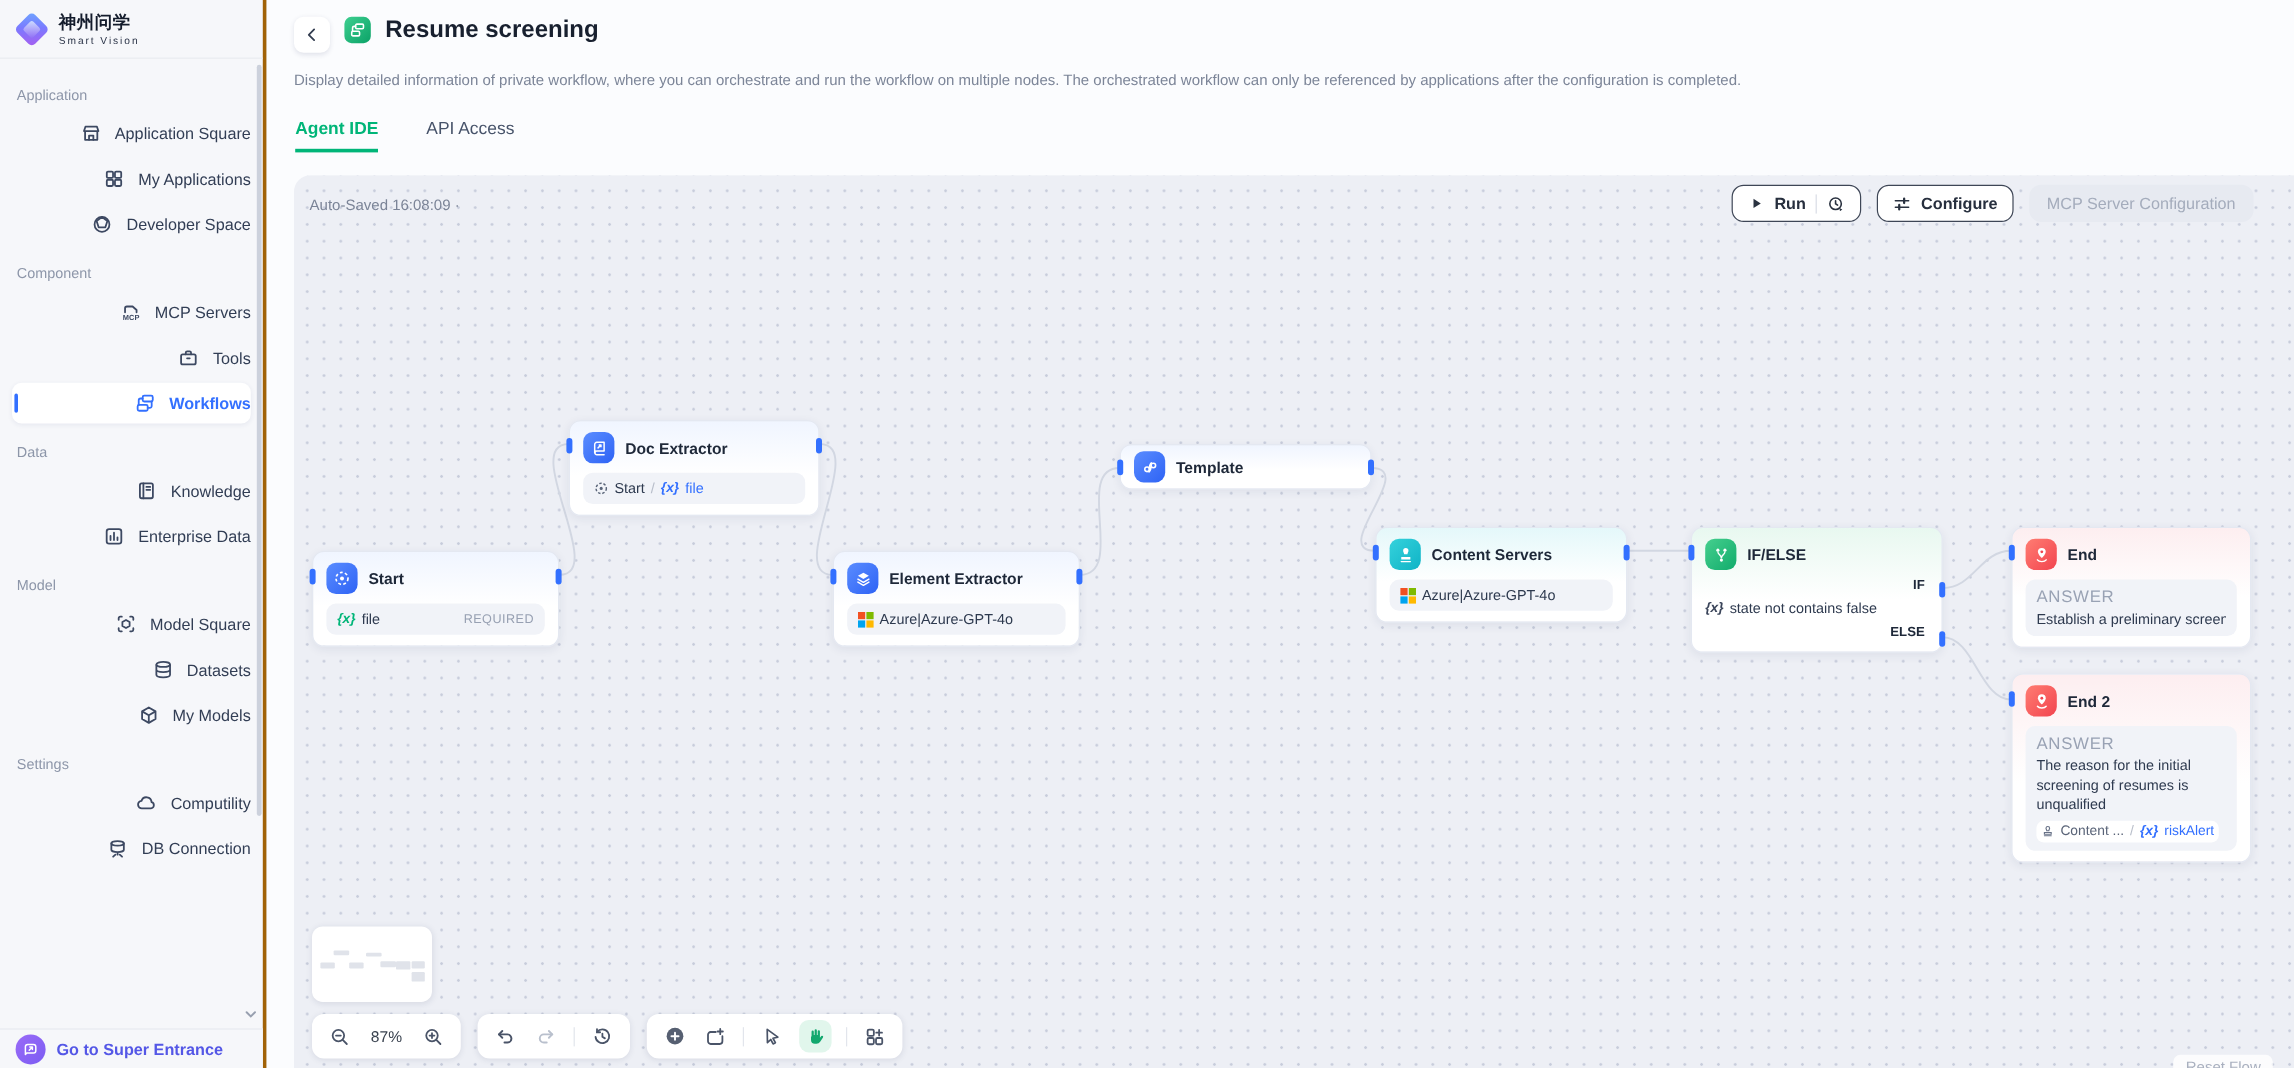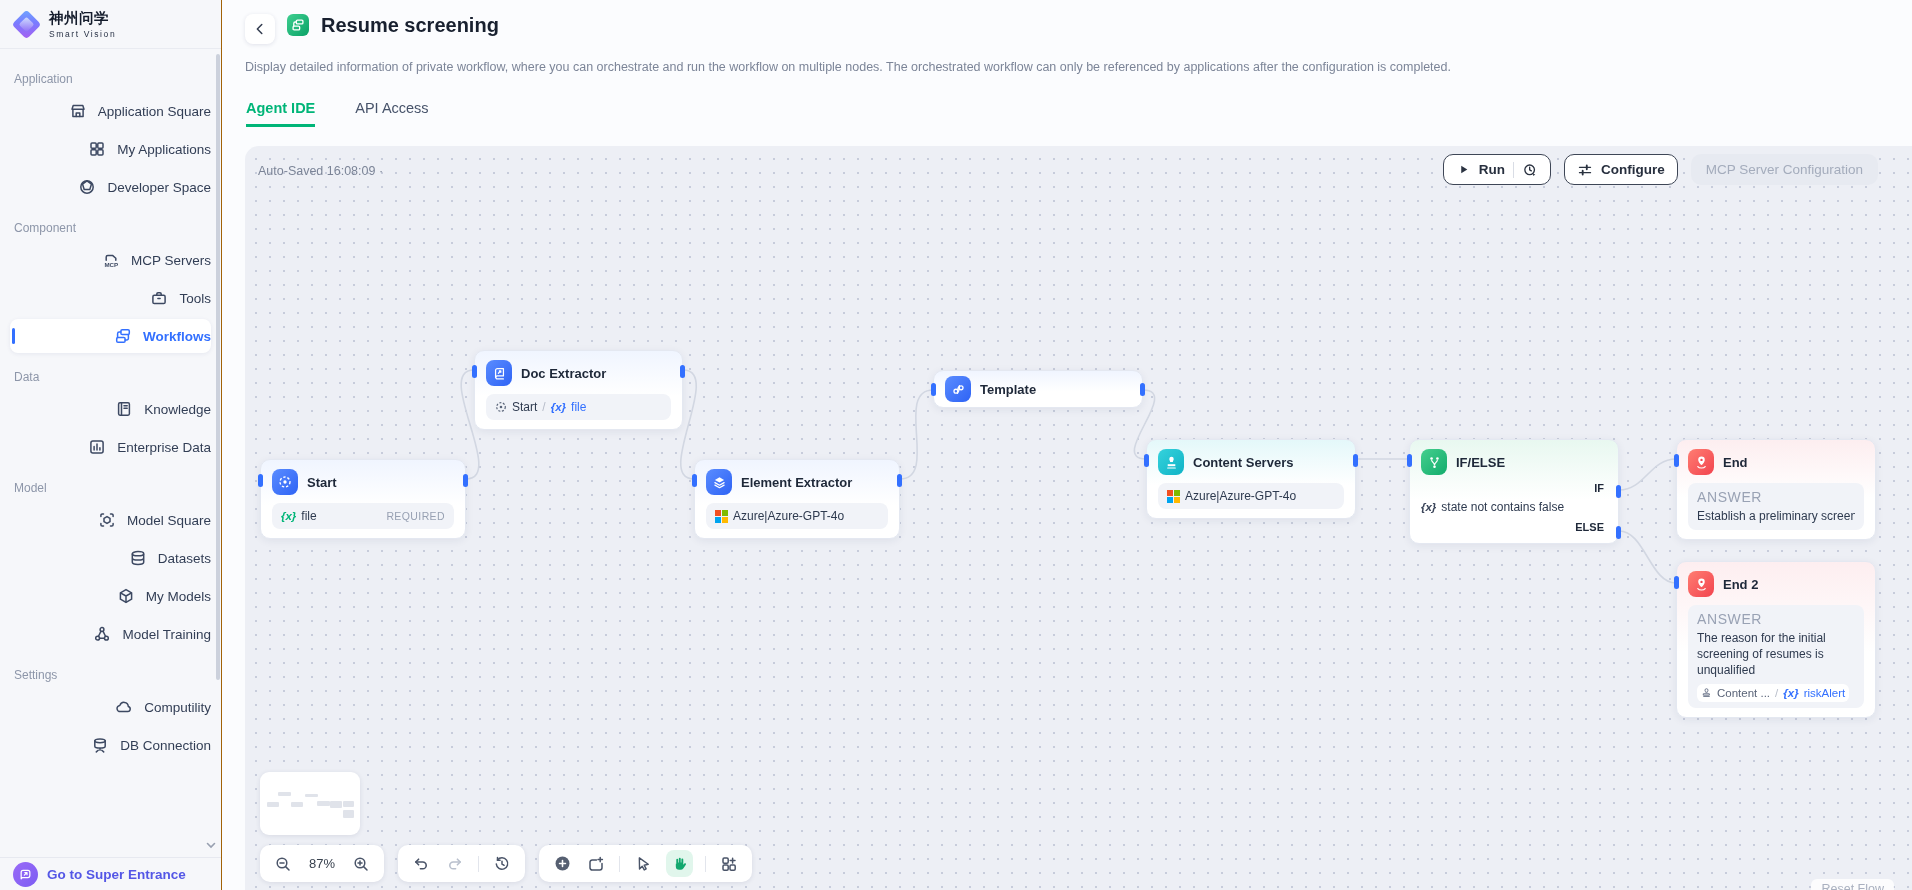--- a/index.html
+++ b/index.html
@@ -2,21 +2,21 @@
 <html><head>
 <meta charset="utf-8">
 <style>
   * { margin:0; padding:0; box-sizing:border-box; }
   html,body { width:1912px; height:890px; overflow:hidden; background:#fbfcfe;
     font-family:"Liberation Sans", sans-serif; }
   svg { display:block; }
 
   
   .sidebar { position:fixed; left:0; top:0; width:222px; height:890px;
-    background:#f6f7fa; border-right:1px solid #a16207; z-index:30; }
+    background:#f6f7fa; border-right:3px solid #a16207; z-index:30; }
   .logo-row { display:flex; align-items:center; gap:9px; height:49px; padding-left:13px;
     border-bottom:1px solid #e9ebf1; }
   .logo-mark { width:27px; height:27px; position:relative; }
   .logo-d1 { position:absolute; left:3px; top:3px; width:21px; height:21px;
     transform:rotate(45deg); border-radius:4px;
     background:linear-gradient(135deg,#6ea6ff 0%,#7a7bff 45%,#a75ef0 100%); }
   .logo-d2 { position:absolute; left:8px; top:8px; width:11px; height:11px;
     transform:rotate(45deg); border-radius:2px;
     background:linear-gradient(135deg,#cfe0ff,#8f6cf5); }
   .logo-txt b { display:block; font-size:14.5px; color:#141c2c; letter-spacing:.5px; }
@@ -226,29 +226,20 @@
         </svg>
       <span>Datasets</span>
     </div>
     <div class="nav-item">
       <svg class="ni" width="18" height="18" viewBox="0 0 18 18" fill="none" stroke="currentColor" stroke-width="1.5" stroke-linejoin="round">
           <path d="M9 2.6l5.6 3.2v6.4L9 15.4 3.4 12.2V5.8z"></path>
           <path d="M3.4 5.8 9 9l5.6-3.2M9 9v6.4"></path>
         </svg>
       <span>My Models</span>
     </div>
-    <div class="nav-item">
-      <svg class="ni" width="18" height="18" viewBox="0 0 18 18" fill="none" stroke="currentColor" stroke-width="1.5">
-          <circle cx="9" cy="4.5" r="1.9"></circle>
-          <circle cx="4.6" cy="13.2" r="1.9"></circle>
-          <circle cx="13.4" cy="13.2" r="1.9"></circle>
-          <path d="M8 6.2 5.4 11.5M10 6.2l2.6 5.3M6.6 13.2h4.8"></path>
-        </svg>
-      <span>Model Training</span>
-    </div>
 
     <div class="sec-label">Settings</div>
 
     <div class="nav-item">
       <svg class="ni" width="18" height="18" viewBox="0 0 18 18" fill="none" stroke="currentColor" stroke-width="1.5" stroke-linejoin="round">
           <path d="M5.4 13.6a3.1 3.1 0 0 1-.5-6.2 4.3 4.3 0 0 1 8.4 1.1 2.6 2.6 0 0 1-.5 5.1z"></path>
         </svg>
       <span>Computility</span>
     </div>
     <div class="nav-item">

